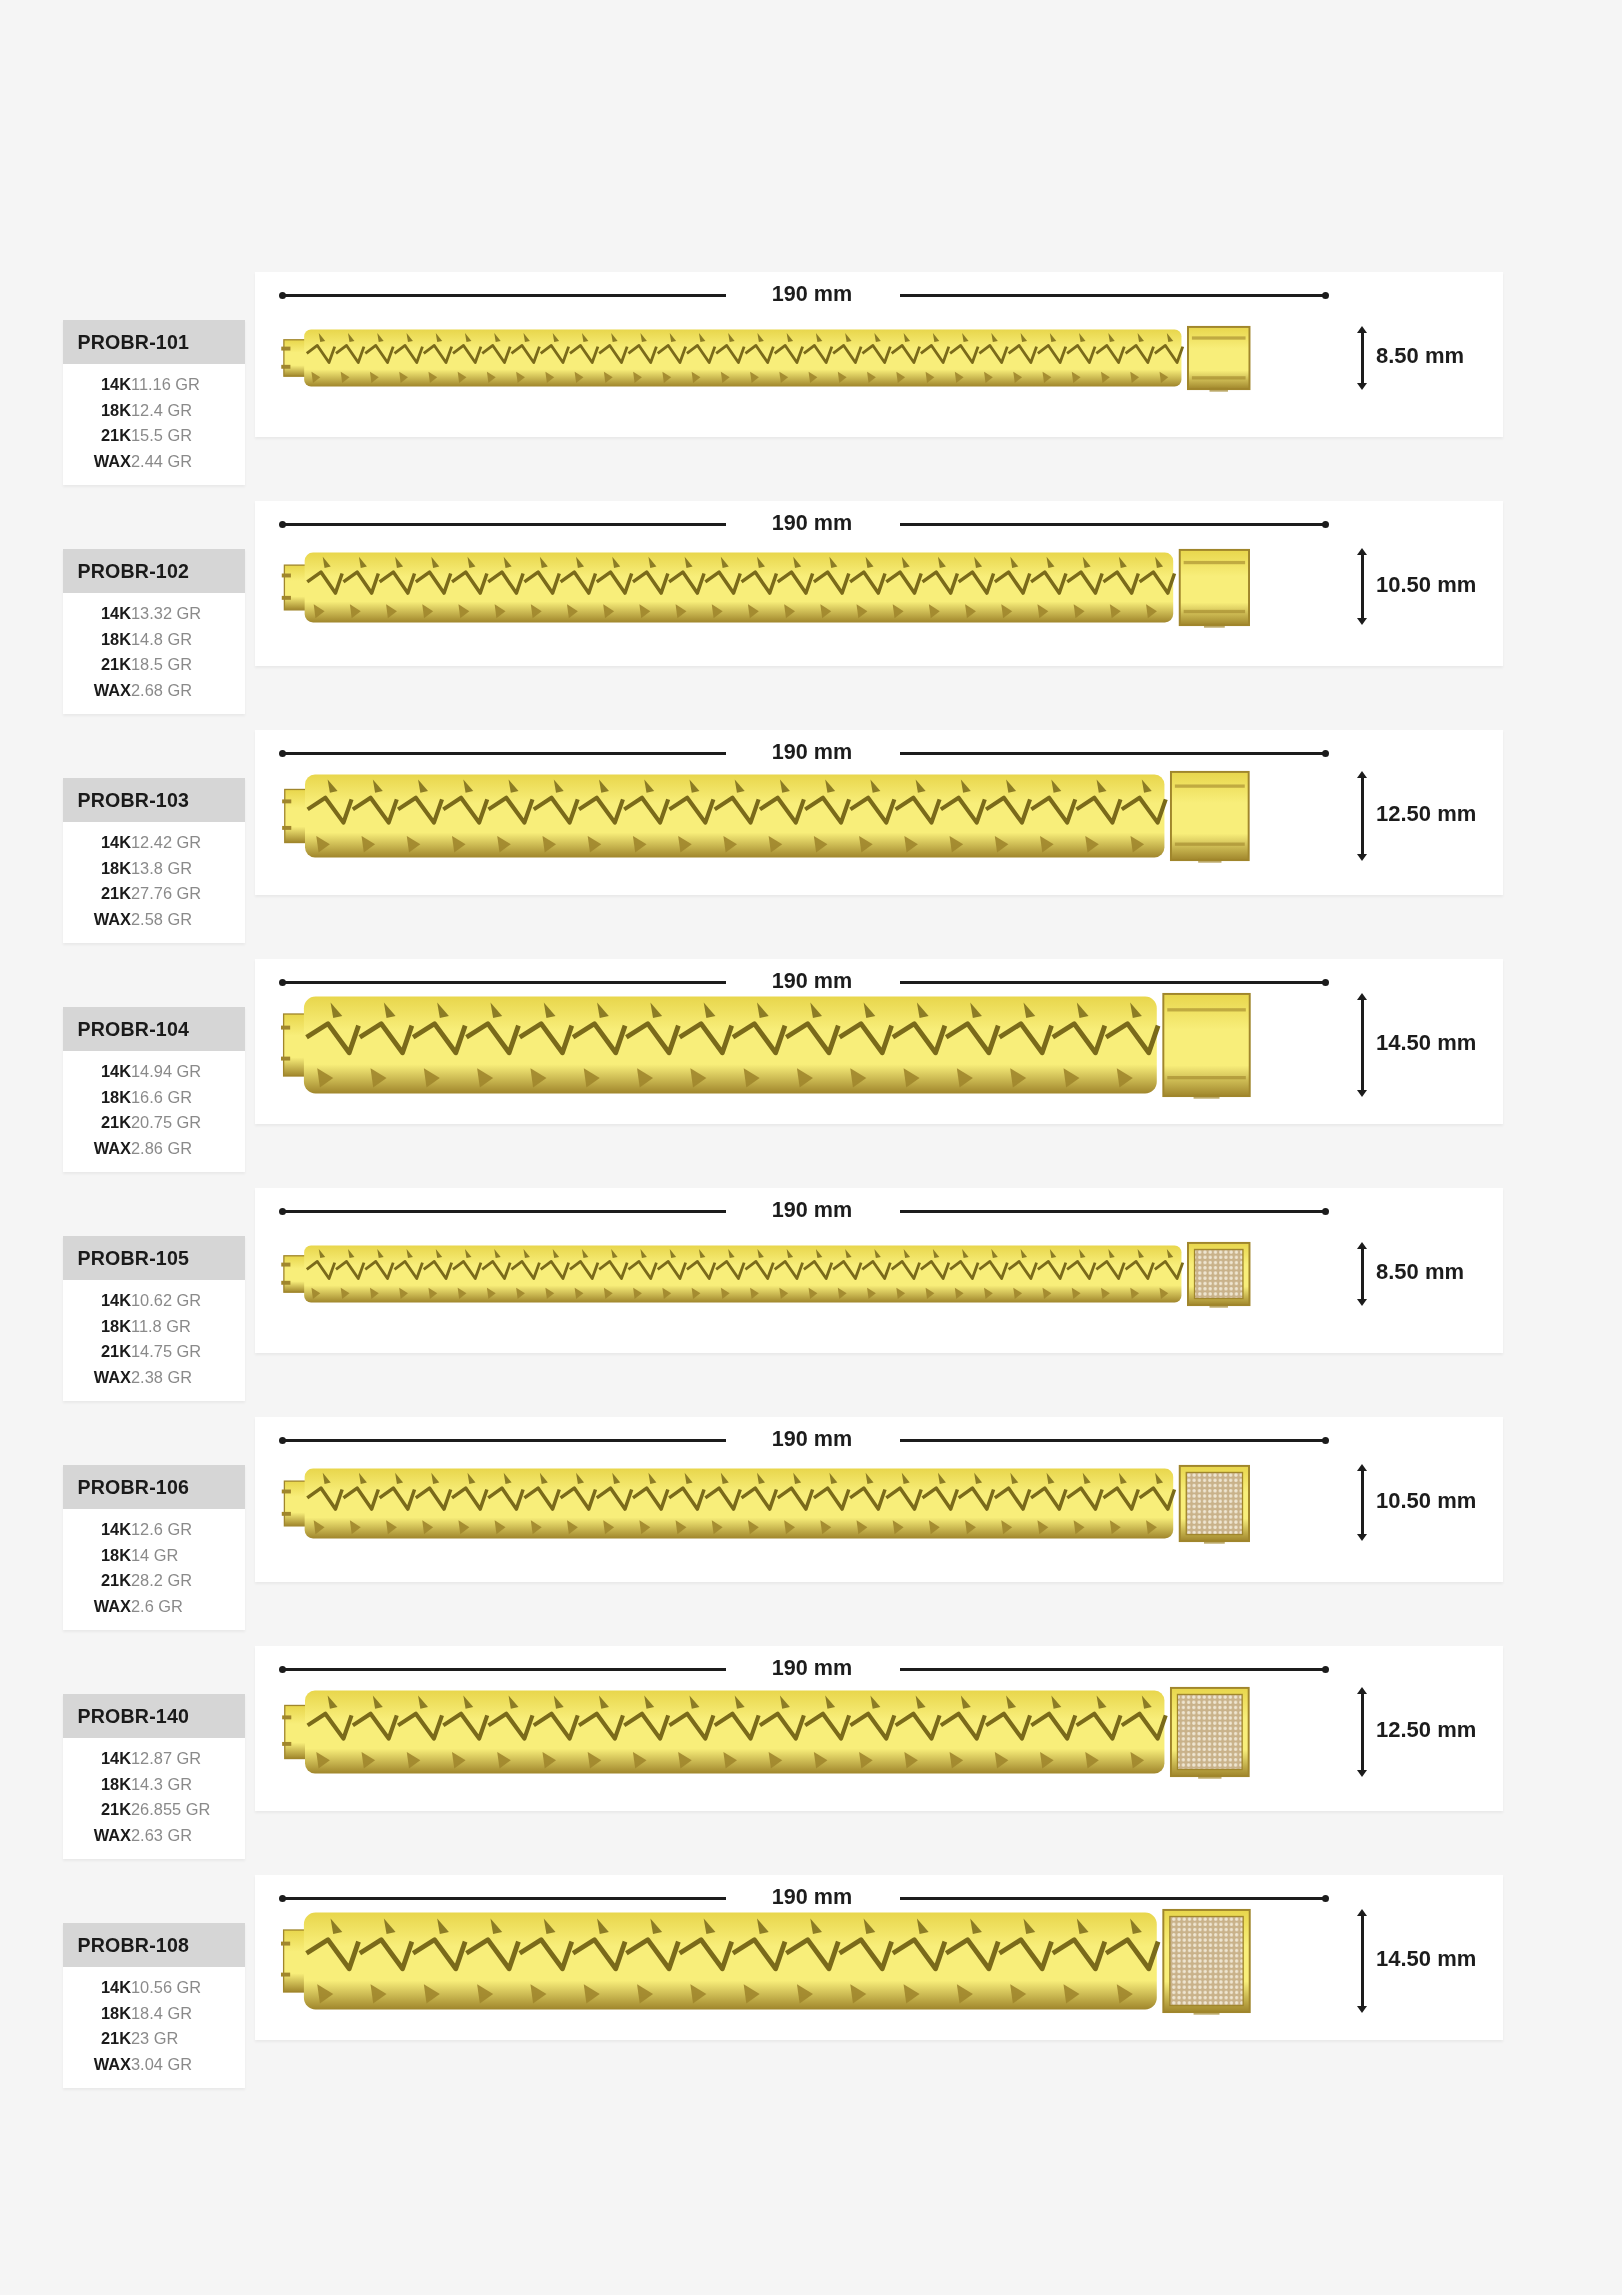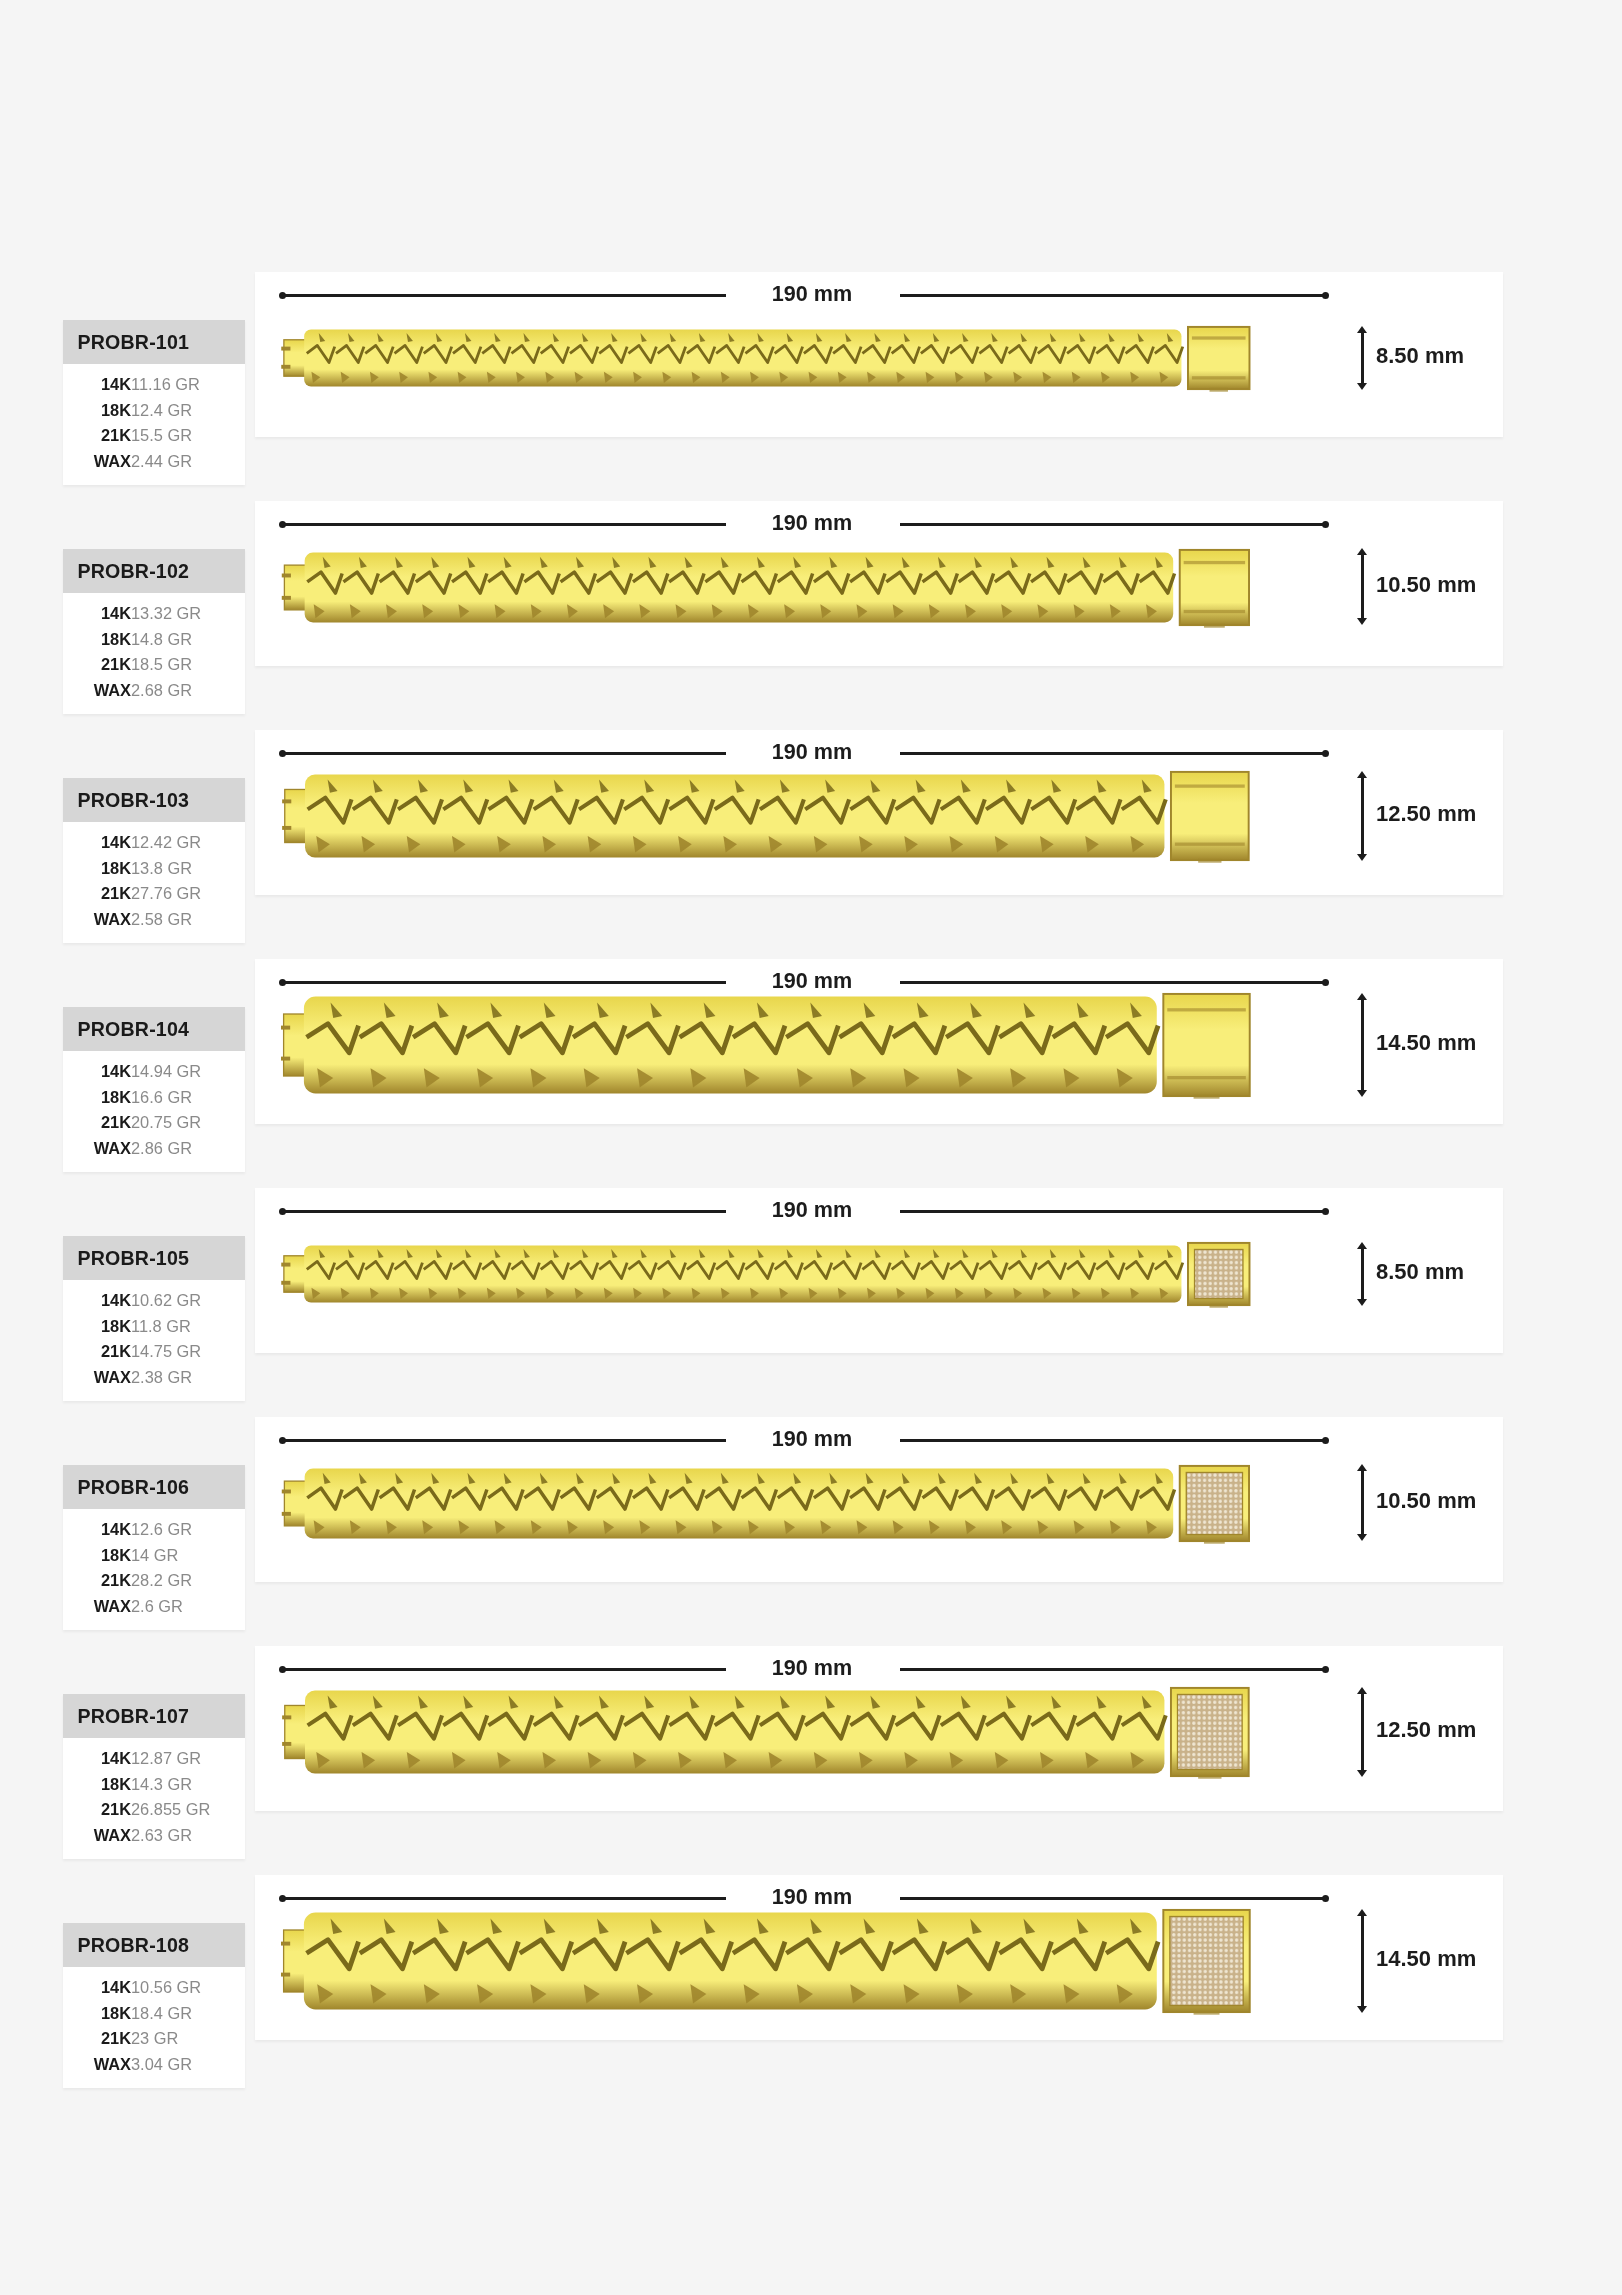--- a/index.html
+++ b/index.html
@@ -808,21 +808,21 @@
           <rect x="1411.1" y="119" width="31.799999999999997" height="6" fill="#a0862c" opacity="0.7"></rect>
         </svg>
       <div class="h-arrow-top" style="top: 47px;"></div>
       <div class="h-arrow" style="top: 54px; height: 65px;"></div>
       <div class="h-arrow-bot" style="top: 117px;"></div>
       <div class="h-label" style="top: 71px;">10.50 mm</div>
     </div>
   </div>
     <div class="row" style="top: 1646px;">
     <div class="spec">
-      <div class="spec-head">PROBR-107</div>
+      <div class="spec-head">PROBR-140</div>
       <div class="spec-list">
           <div class="spec-line">
             <span class="spec-k">14K</span>
             <span class="spec-v">12.87 GR</span>
           </div>
           <div class="spec-line">
             <span class="spec-k">18K</span>
             <span class="spec-v">14.3 GR</span>
           </div>
           <div class="spec-line">

